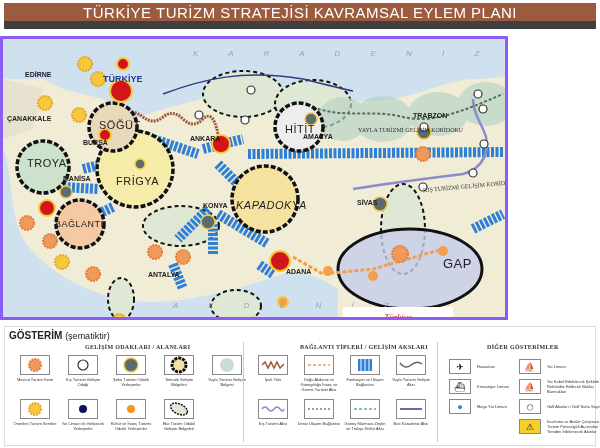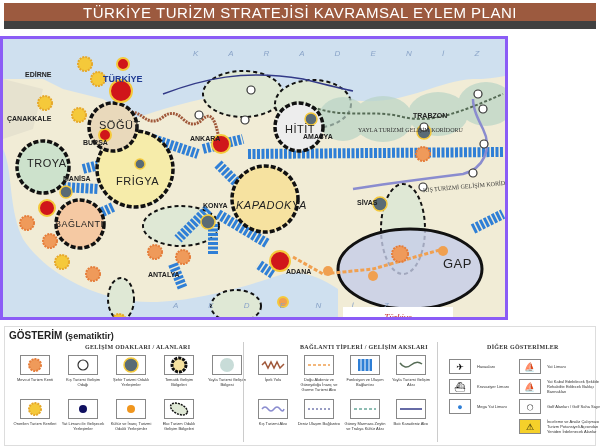--- a/index.html
+++ b/index.html
@@ -11,21 +11,21 @@
   .lbl { position: absolute; font-family: "Liberation Sans", sans-serif; font-weight: bold; color: #222; font-size: 6px; white-space: nowrap; }
   .big { font-size: 11px; font-weight: normal; letter-spacing: 0.5px; color: #222; }
   .city { font-size: 7px; }
   .sea { font-size: 8px; color: #8aa4c8; font-style: italic; font-weight: normal; letter-spacing: 14px; }
   .corr { font-size: 6px; color: #333; font-family: "Liberation Serif", serif; font-weight: normal; }
   .logo-box { position: absolute; left: 340px; top: 268px; width: 110px; height: 50px; background: #fff; text-align: center; font-family: "Liberation Serif", serif; }
   .logo-box .turkiye { color: #b22; font-style: italic; font-size: 9px; margin-top: 5px; }
   .inset-legend { position: absolute; left: 505px; top: 270px; width: 86px; height: 48px; background: #fbf9f3; border: 1px solid #ccc; }
   .legend { position: absolute; left: 4px; top: 326px; width: 592px; height: 120px; background: #fff; border: 1px solid #ddd; }
   .legend-title { position: absolute; left: 4px; top: 3px; font-size: 10px; font-weight: bold; color: #222; font-family: "Liberation Sans", sans-serif; }
-  .legend-title .sub { font-weight: bold; font-size: 9px; }
+  .legend-title .sub { font-weight: normal; font-size: 9px; }
   .sec-title { position: absolute; top: 17px; font-size: 6px; font-weight: bold; color: #333; font-family: "Liberation Serif", serif; letter-spacing: 0.3px; }
   .sep { position: absolute; top: 15px; width: 1px; height: 100px; background: #ccc; }
   .leg-item { position: absolute; width: 44px; text-align: center; }
   .leg-box { width: 30px; height: 20px; border: 1px solid #888; margin: 0 auto; display: flex; align-items: center; justify-content: center; background: #fff; }
   .leg-cap { font-size: 4px; color: #333; margin-top: 2px; line-height: 5px; }
   .other-item { position: absolute; display: flex; align-items: center; }
   .other-box { width: 22px; height: 15px; border: 1px solid #888; display: flex; align-items: center; justify-content: center; background: #fff; font-size: 9px; }
   .other-cap { font-size: 4px; color: #333; margin-left: 6px; width: 60px; line-height: 5px; }
 </style>
 </head>

